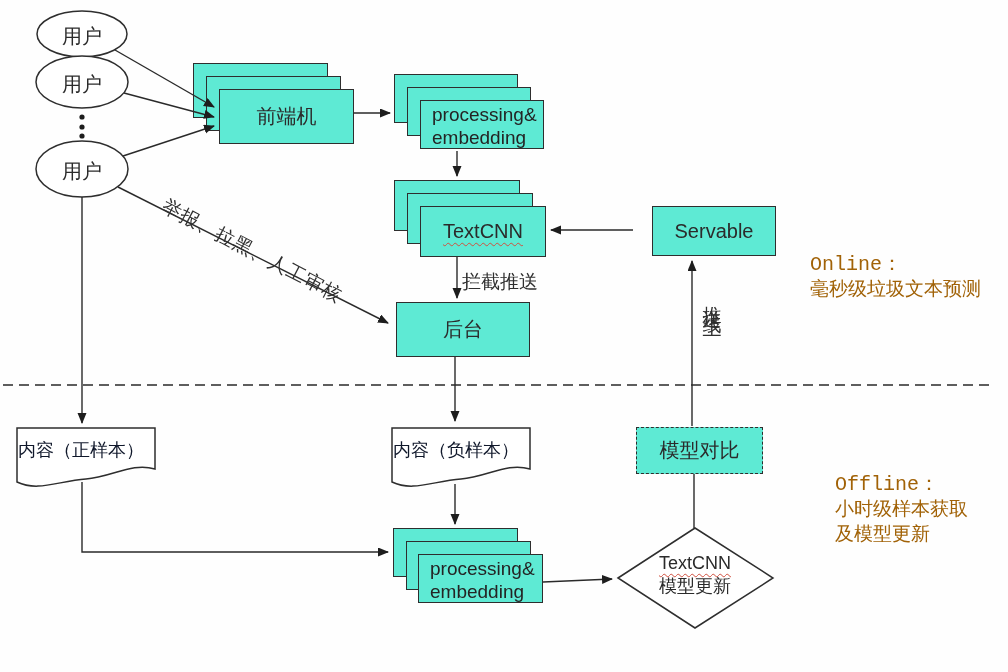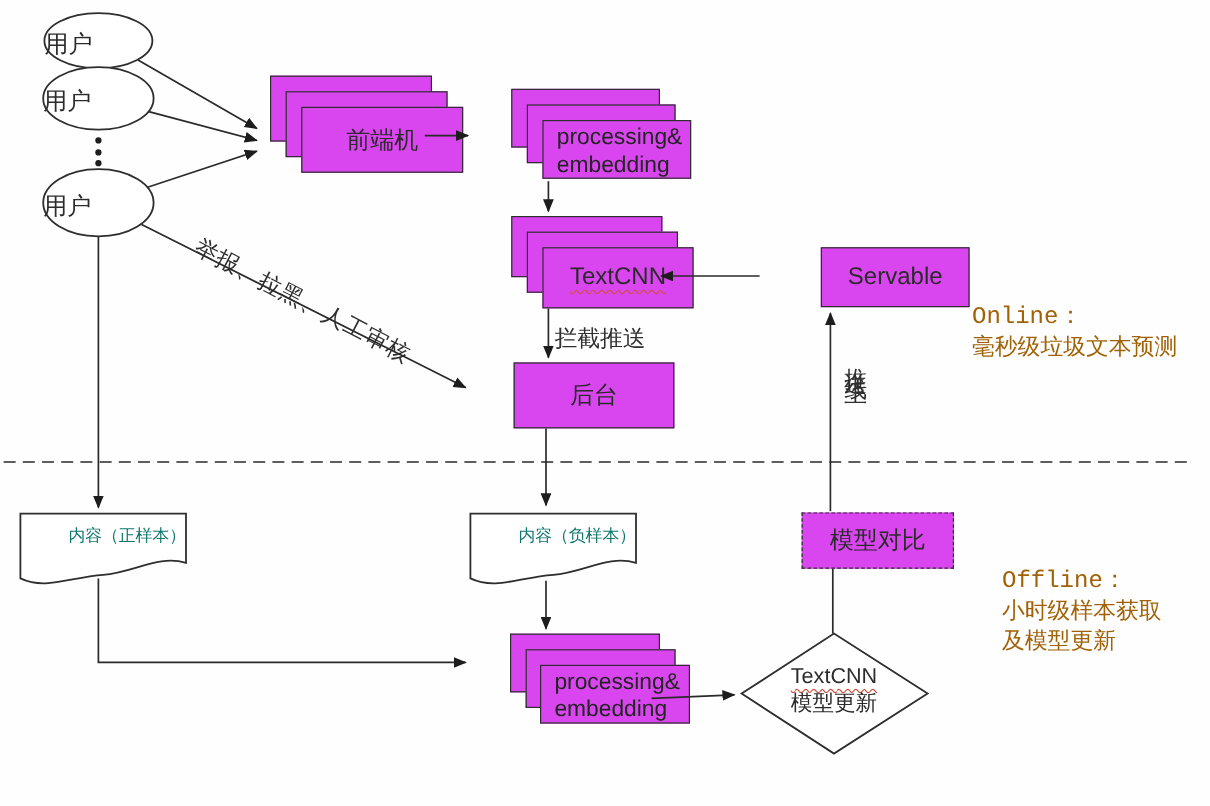--- a/index.html
+++ b/index.html
@@ -1,28 +1,28 @@
 <!DOCTYPE html>
 <html><head>
 <meta charset="utf-8">
 <style>
   html,body{margin:0;padding:0;background:#ffffff;}
   .canvas{
     position:relative;width:1008px;height:672px;background:#fefefe;overflow:hidden;
     font-family:"Liberation Sans","DejaVu Sans",sans-serif;color:#2b2b2b;
   }
-  .box{position:absolute;background:#d946ef;border:1.5px solid #2e2e2e;box-sizing:border-box;margin-left:32px;}
+  .box{position:absolute;background:#5eead4;border:1.5px solid #2e2e2e;box-sizing:border-box;}
   .box.center{display:flex;align-items:center;justify-content:center;}
   .box.dashedb{border-style:dashed;border-width:1.5px;}
   .lbl{color:#2b2b2b;}
   .cn20{font-size:20px;}
   .proc-text{padding:2px 0 0 11px;font-size:19px;line-height:23px;color:#242424;}
   .overlay{position:absolute;left:0;top:0;z-index:5;pointer-events:none;}
-  .ellipse-label{position:absolute;z-index:6;font-size:20px;color:#2b2b2b;}
-  .doc-label{position:absolute;z-index:6;text-align:right;font-size:14px;color:#0f766e;}
+  .ellipse-label{position:absolute;z-index:6;text-align:center;font-size:20px;color:#2b2b2b;}
+  .doc-label{position:absolute;z-index:6;text-align:left;font-size:18px;color:#0f172a;}
   .diamond-label{position:absolute;z-index:6;text-align:center;font-size:18px;line-height:23px;color:#2b2b2b;}
   .edge-label{position:absolute;z-index:6;font-size:19px;color:#2f2f2f;}
   .rotated{transform:rotate(27.5deg);transform-origin:center center;text-align:center;letter-spacing:1px;}
   .vertical{writing-mode:vertical-rl;letter-spacing:4px;}
   .note{position:absolute;z-index:6;color:#a16207;font-family:Liberation Mono, monospace;}
   .note .t1{font-size:20px;line-height:26px;}
   .note .t2{font-size:19px;line-height:25px;}
   .squiggle{text-decoration-line:underline;text-decoration-style:wavy;text-decoration-color:#d0503f;text-decoration-thickness:1px;text-underline-offset:4px;}
   svg .shape{fill:#ffffff;stroke:#2e2e2e;stroke-width:1.5;}
   svg .conn{fill:none;stroke:#2a2a2a;stroke-width:1.4;}

